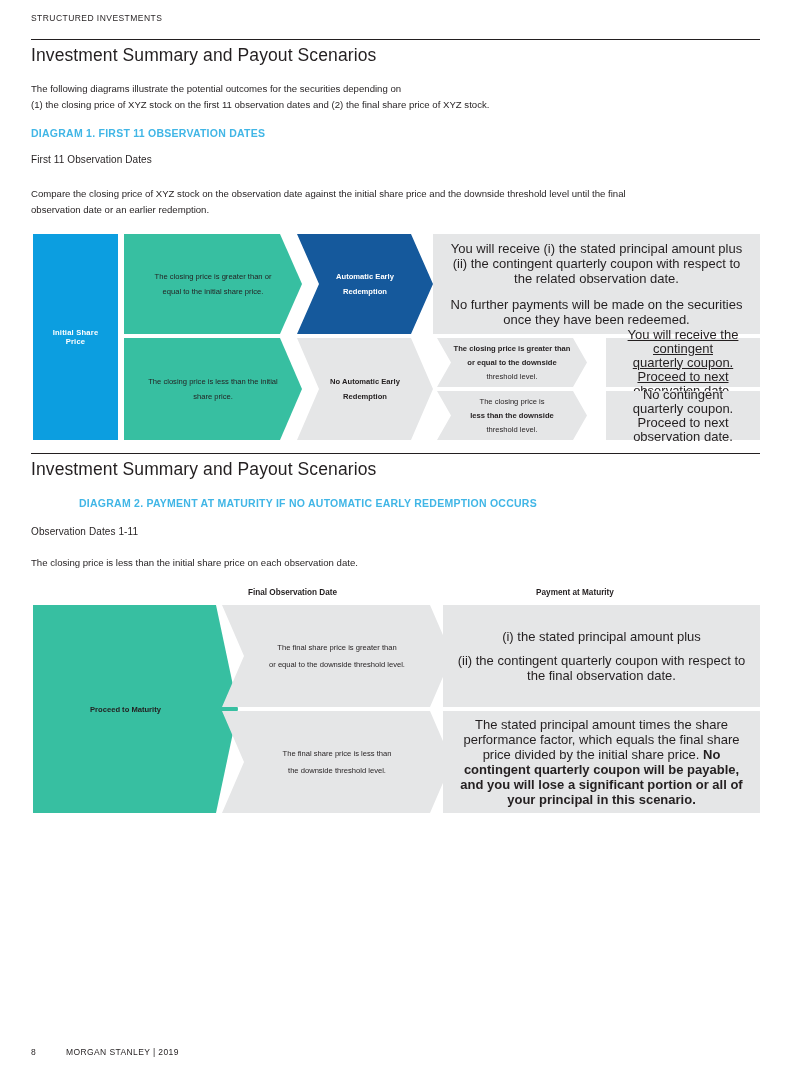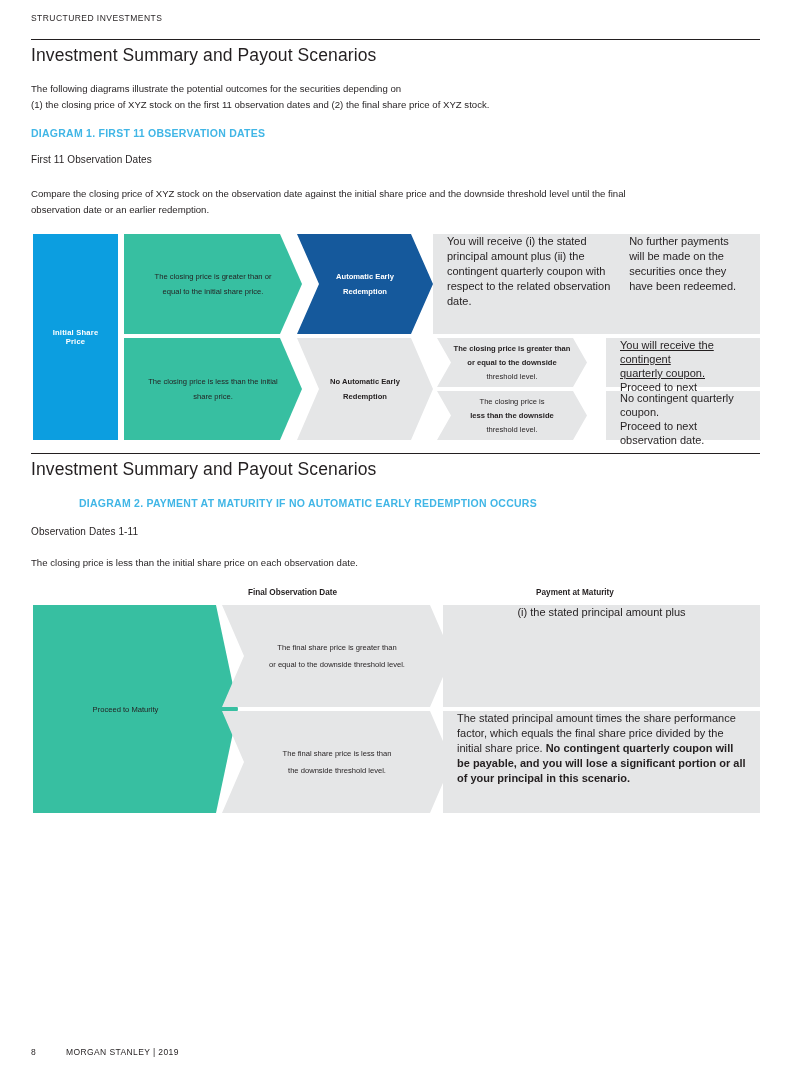--- a/index.html
+++ b/index.html
@@ -136,27 +136,28 @@
   }
   
   .chev-sm {
     clip-path: polygon(0% 0%, calc(100% - 14px) 0%, 100% 50%, calc(100% - 14px) 100%, 0% 100%, 14px 50%);
   }
   .plain { }
   .panel {
     position: absolute;
     box-sizing: border-box;
     background: #e5e6e7;
-    font-size: 11px;
+    font-size: 13px;
     line-height: 15px;
     color: #231f20;
     padding: 0 14px;
     display: flex;
-    flex-direction: row;
+    flex-direction: column;
     justify-content: center;
+    text-align: center;
   }
   .panel p {
     margin: 0 0 11px 0;
   }
   .panel p:last-child { margin-bottom: 0; }
   .panel-sm {
     line-height: 14px;
   }
   b.em { font-weight: bold; }
   
@@ -270,33 +271,34 @@
 
   <div class="diagram-label" style="top:497px;margin-left:48px;">DIAGRAM 2. PAYMENT AT MATURITY IF NO AUTOMATIC EARLY REDEMPTION OCCURS</div>
   <div class="sub-h" style="top:526px;">Observation Dates 1-11</div>
   <div class="para" style="top:555px;">The closing price is less than the initial share price on each observation date.</div>
 
   <div class="col-head" style="left:185px; top:588px; width:215px;">Final Observation Date</div>
   <div class="col-head" style="left:460px; top:588px; width:230px;">Payment at Maturity</div>
 
   <div class="diagram" style="left:0; top:0; width:791px; height:1070px;">
 
-    <div class="node node-teal chev-flat" style="left:33px; top:605px; width:205px; height:208px; font-size:7.6px;">
+    <div class="node node-teal chev-flat" style="left:33px; top:605px; width:205px; height:208px; font-size:7.6px;font-weight:bold;">
       <span class="txt" style="padding-right:30px;">Proceed to Maturity</span>
     </div>
 
     <div class="node node-grey chev" style="left:222px; top:605px; width:230px; height:102px;">
       <span class="txt" style="line-height:17px;">
         <span>The final share price is greater than</span><br>
         <span>or equal to the downside threshold level.</span>
       </span>
     </div>
 
     <div class="panel" style="left:443px; top:605px; width:317px; height:102px;">
       <p style="margin-bottom:9px;">(i) the stated principal amount plus</p>
+      <p>(ii) the contingent quarterly coupon with respect to the final observation date.</p>
     </div>
 
     <div class="node node-grey chev" style="left:222px; top:711px; width:230px; height:102px;">
       <span class="txt" style="line-height:17px;">
         <span>The final share price is less than</span><br>
         <span>the downside threshold level.</span>
       </span>
     </div>
 
     <div class="panel" style="left:443px; top:711px; width:317px; height:102px;">

